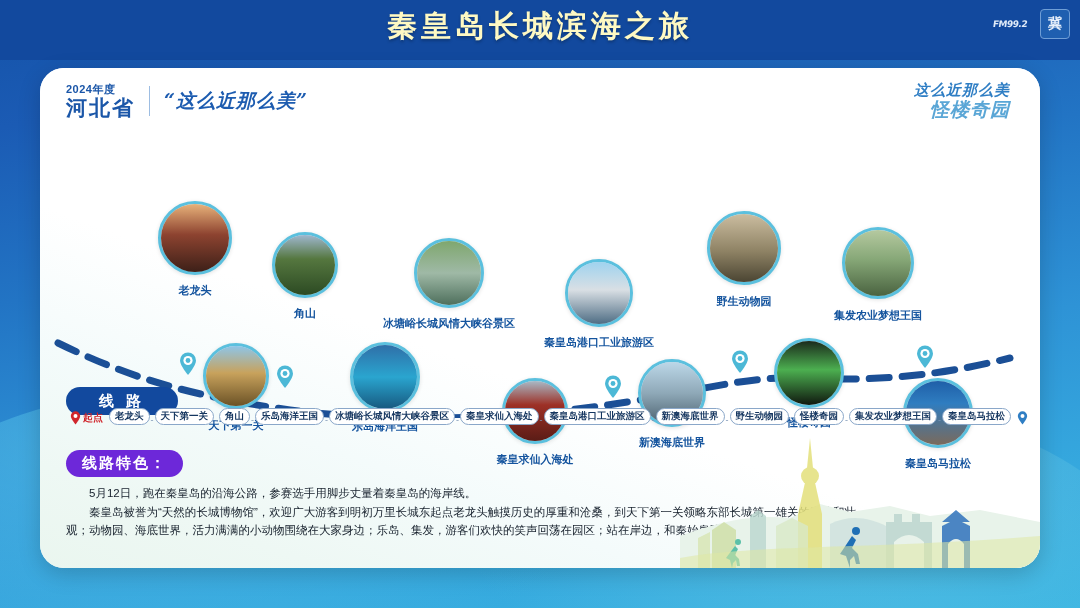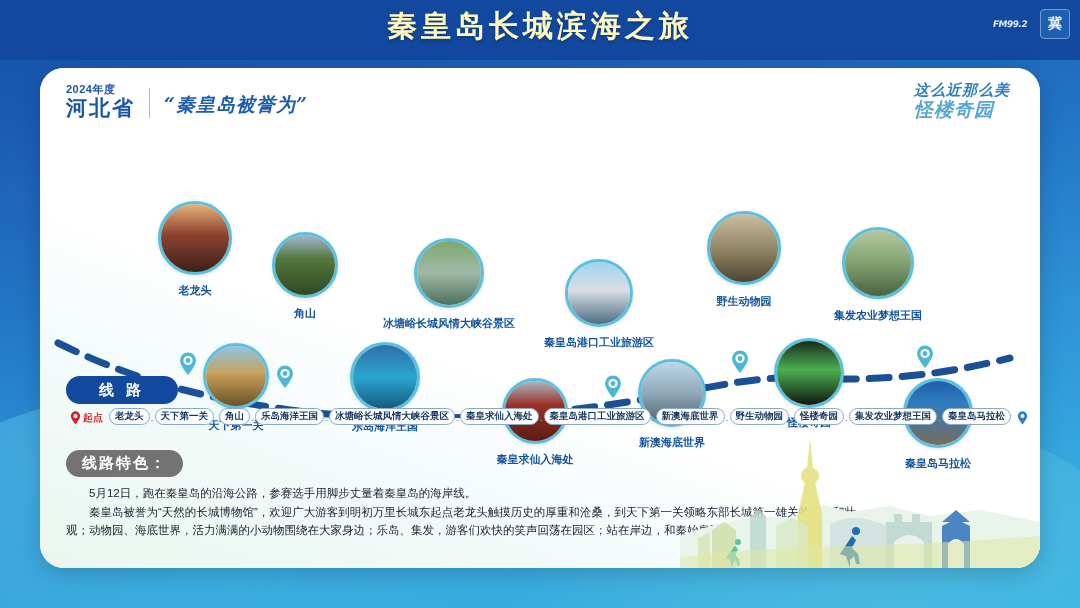--- a/index.html
+++ b/index.html
@@ -74,39 +74,39 @@
     overflow: hidden;
   }
   .card-wash {
     position: absolute; inset: 0;
     background: linear-gradient(200deg, #ffffff 0%, #ffffff 58%, #f4fbfb 74%, #eef8f4 88%, #eaf6ef 100%);
   }
 
   
   .brand-left {
     position: absolute; left: 26px; top: 16px;
-    display: flex; align-items: flex-end; gap: 14px;
+    display: flex; align-items: center; gap: 14px;
   }
   .brand-left .bl-stack { line-height: 1; }
   .bl-year {
     color: #1a56a8; font-size: 11px; font-weight: bold; letter-spacing: .5px;
   }
   .bl-prov {
     color: #1a56a8; font-size: 21px; font-weight: bold; letter-spacing: 2px;
     margin-top: 2px;
   }
   .bl-div { width: 1px; height: 30px; background: #9dbde2; }
   .bl-slogan {
     color: #1d5cb0; font-size: 19px; font-weight: bold;
     font-family: "DejaVu Serif", "Liberation Serif", serif;
     font-style: italic; letter-spacing: 1px;
   }
   .brand-right {
     position: absolute; right: 30px; top: 14px;
-    text-align: left; line-height: 1.12;
+    text-align: right; line-height: 1.12;
   }
   .br-l1 {
     color: #2f7ec4; font-size: 15px; font-weight: bold; letter-spacing: 1px;
     font-family: "DejaVu Serif", "Liberation Serif", serif; font-style: italic;
   }
   .br-l2 {
     color: #5aa6d6; font-size: 19px; font-weight: bold; letter-spacing: 1px;
     font-family: "DejaVu Serif", "Liberation Serif", serif; font-style: italic;
   }
 
@@ -132,21 +132,21 @@
     transform: translateX(-50%);
     text-shadow: 0 1px 0 rgba(255,255,255,.8);
   }
   .pin {
     position: absolute;
     transform: translate(-50%, -100%);
   }
 
   
   .route-pill {
-    position: absolute; left: 26px; top: 308px;
+    position: absolute; left: 26px; top: 319px;
     width: 112px; height: 28px;
     background: #12499e;
     border-radius: 14px;
     color: #fff; font-size: 15px; font-weight: bold; letter-spacing: 4px;
     display: flex; align-items: center; justify-content: center;
   }
   .route-chain {
     position: absolute; left: 30px; top: 340px; right: 20px;
     display: flex; align-items: flex-end; flex-wrap: nowrap;
     gap: 1px;
@@ -166,21 +166,21 @@
     display: flex; align-items: center; gap: 2px;
     font-size: 10px; font-weight: bold; white-space: nowrap;
   }
   .endpoint.start { color: #d0262c; margin-right: 5px; }
   .endpoint.end { color: #14549e; margin-left: 5px; }
 
   
   .feat-pill {
     position: absolute; left: 26px; top: 382px;
     padding: 4px 16px;
-    background: #737373;
+    background: #6d28d9;
     border-radius: 15px;
     color: #fff; font-size: 15px; font-weight: bold; letter-spacing: 2px;
   }
   .feat-body {
     position: absolute; left: 26px; top: 416px; width: 790px;
     color: #16202c;
     font-size: 11.5px;
     line-height: 1.62;
     text-align: justify;
   }
@@ -205,21 +205,21 @@
 
 <div class="card">
   <div class="card-wash"></div>
 
   <div class="brand-left">
     <div class="bl-stack">
       <div class="bl-year">2024年度</div>
       <div class="bl-prov">河北省</div>
     </div>
     <div class="bl-div"></div>
-    <div class="bl-slogan">“秦皇岛被誉为”</div>
+    <div class="bl-slogan">“这么近那么美”</div>
   </div>
 
   <div class="brand-right">
     <div class="br-l1">这么近那么美</div>
     <div class="br-l2">怪楼奇园</div>
   </div>
 
   <div class="map-area">
 
     <svg class="route-svg" width="1000" height="290">

